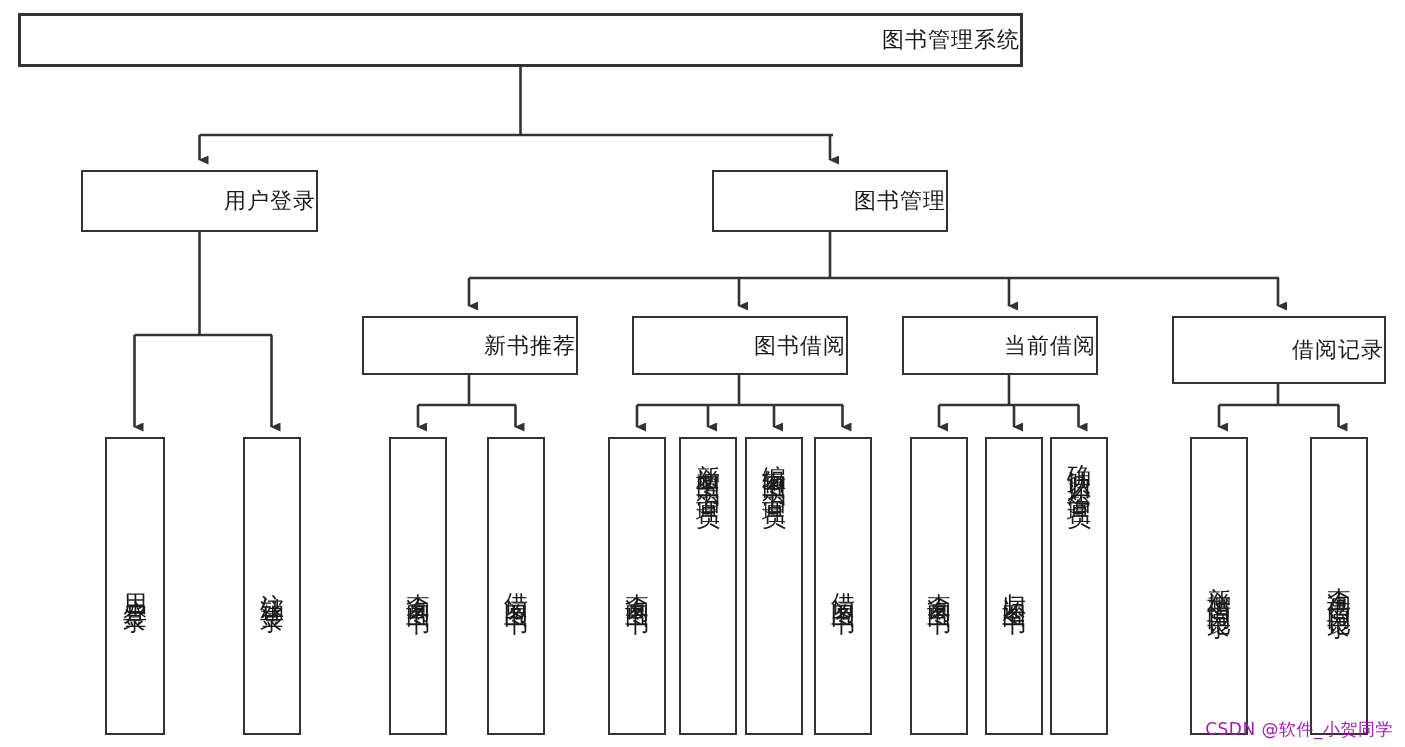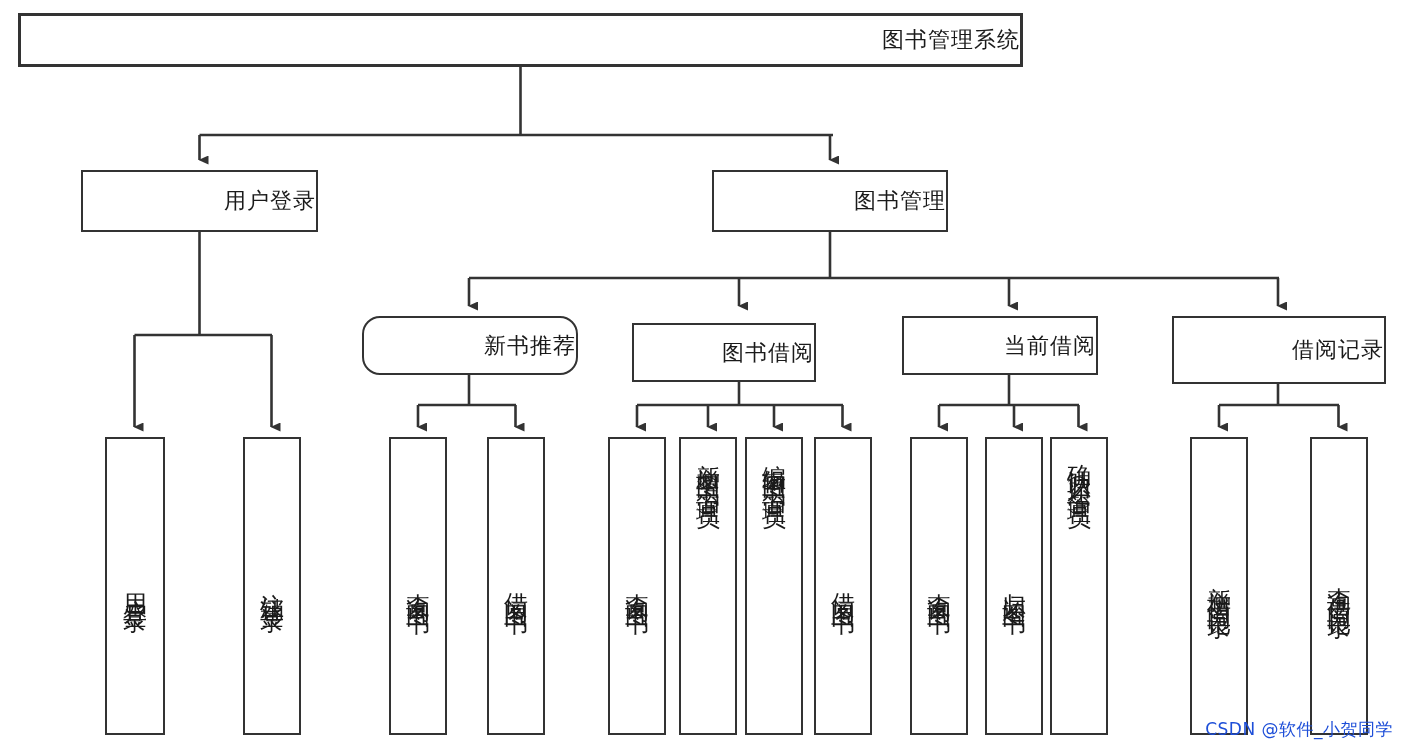--- a/index.html
+++ b/index.html
@@ -58,21 +58,21 @@
     letter-spacing: 6px;
     line-height: 1;
     text-align: left;
     white-space: nowrap;
   }
   #watermark {
     position: absolute;
     right: 12px;
     bottom: 6px;
     font-size: 17px;
-    color: #1d4ed8;
+    color: #a21caf;
     white-space: nowrap;
     letter-spacing: 0.5px;
   }
 </style>
 </head>
 <body>
 
 <div id="diagram-root">
 
   <svg id="diagram-svg" viewBox="0 0 1405 747" xmlns="http://www.w3.org/2000/svg">
@@ -129,24 +129,24 @@
     <span class="node-label-h">图书管理系统</span>
   </div>
 
   <div class="node-box" style="left:81px; top:170px; width:237px; height:62px;">
     <span class="node-label-h">用户登录</span>
   </div>
   <div class="node-box" style="left:712px; top:170px; width:236px; height:62px;">
     <span class="node-label-h">图书管理</span>
   </div>
 
-  <div class="node-box" style="left:362px; top:316px; width:216px; height:59px;border-radius:18px;">
+  <div class="node-box" style="left:362px; top:316px; width:216px; height:59px;">
     <span class="node-label-h">新书推荐</span>
   </div>
-  <div class="node-box" style="left:632px; top:316px; width:184px; height:59px;margin-top:7px;">
+  <div class="node-box" style="left:632px; top:316px; width:216px; height:59px;">
     <span class="node-label-h">图书借阅</span>
   </div>
   <div class="node-box" style="left:902px; top:316px; width:196px; height:59px;">
     <span class="node-label-h">当前借阅</span>
   </div>
   <div class="node-box" style="left:1172px; top:316px; width:214px; height:68px;">
     <span class="node-label-h">借阅记录</span>
   </div>
 
   <div class="node-box leaf-node" style="left:105px; top:437px; width:60px; height:298px;">

